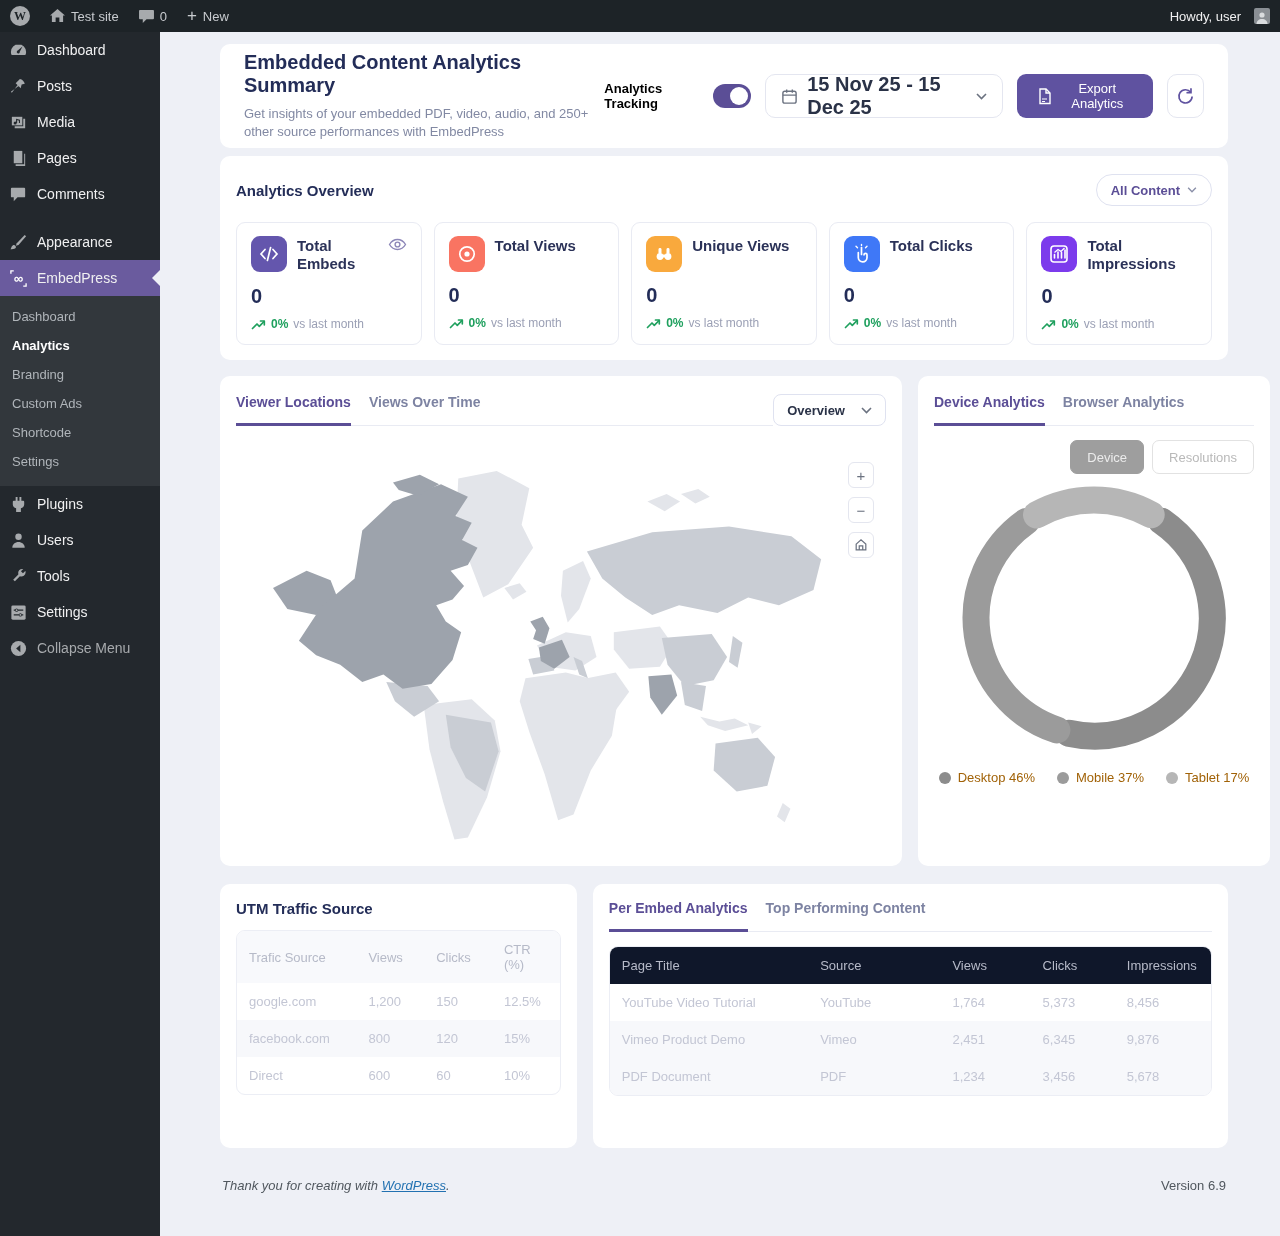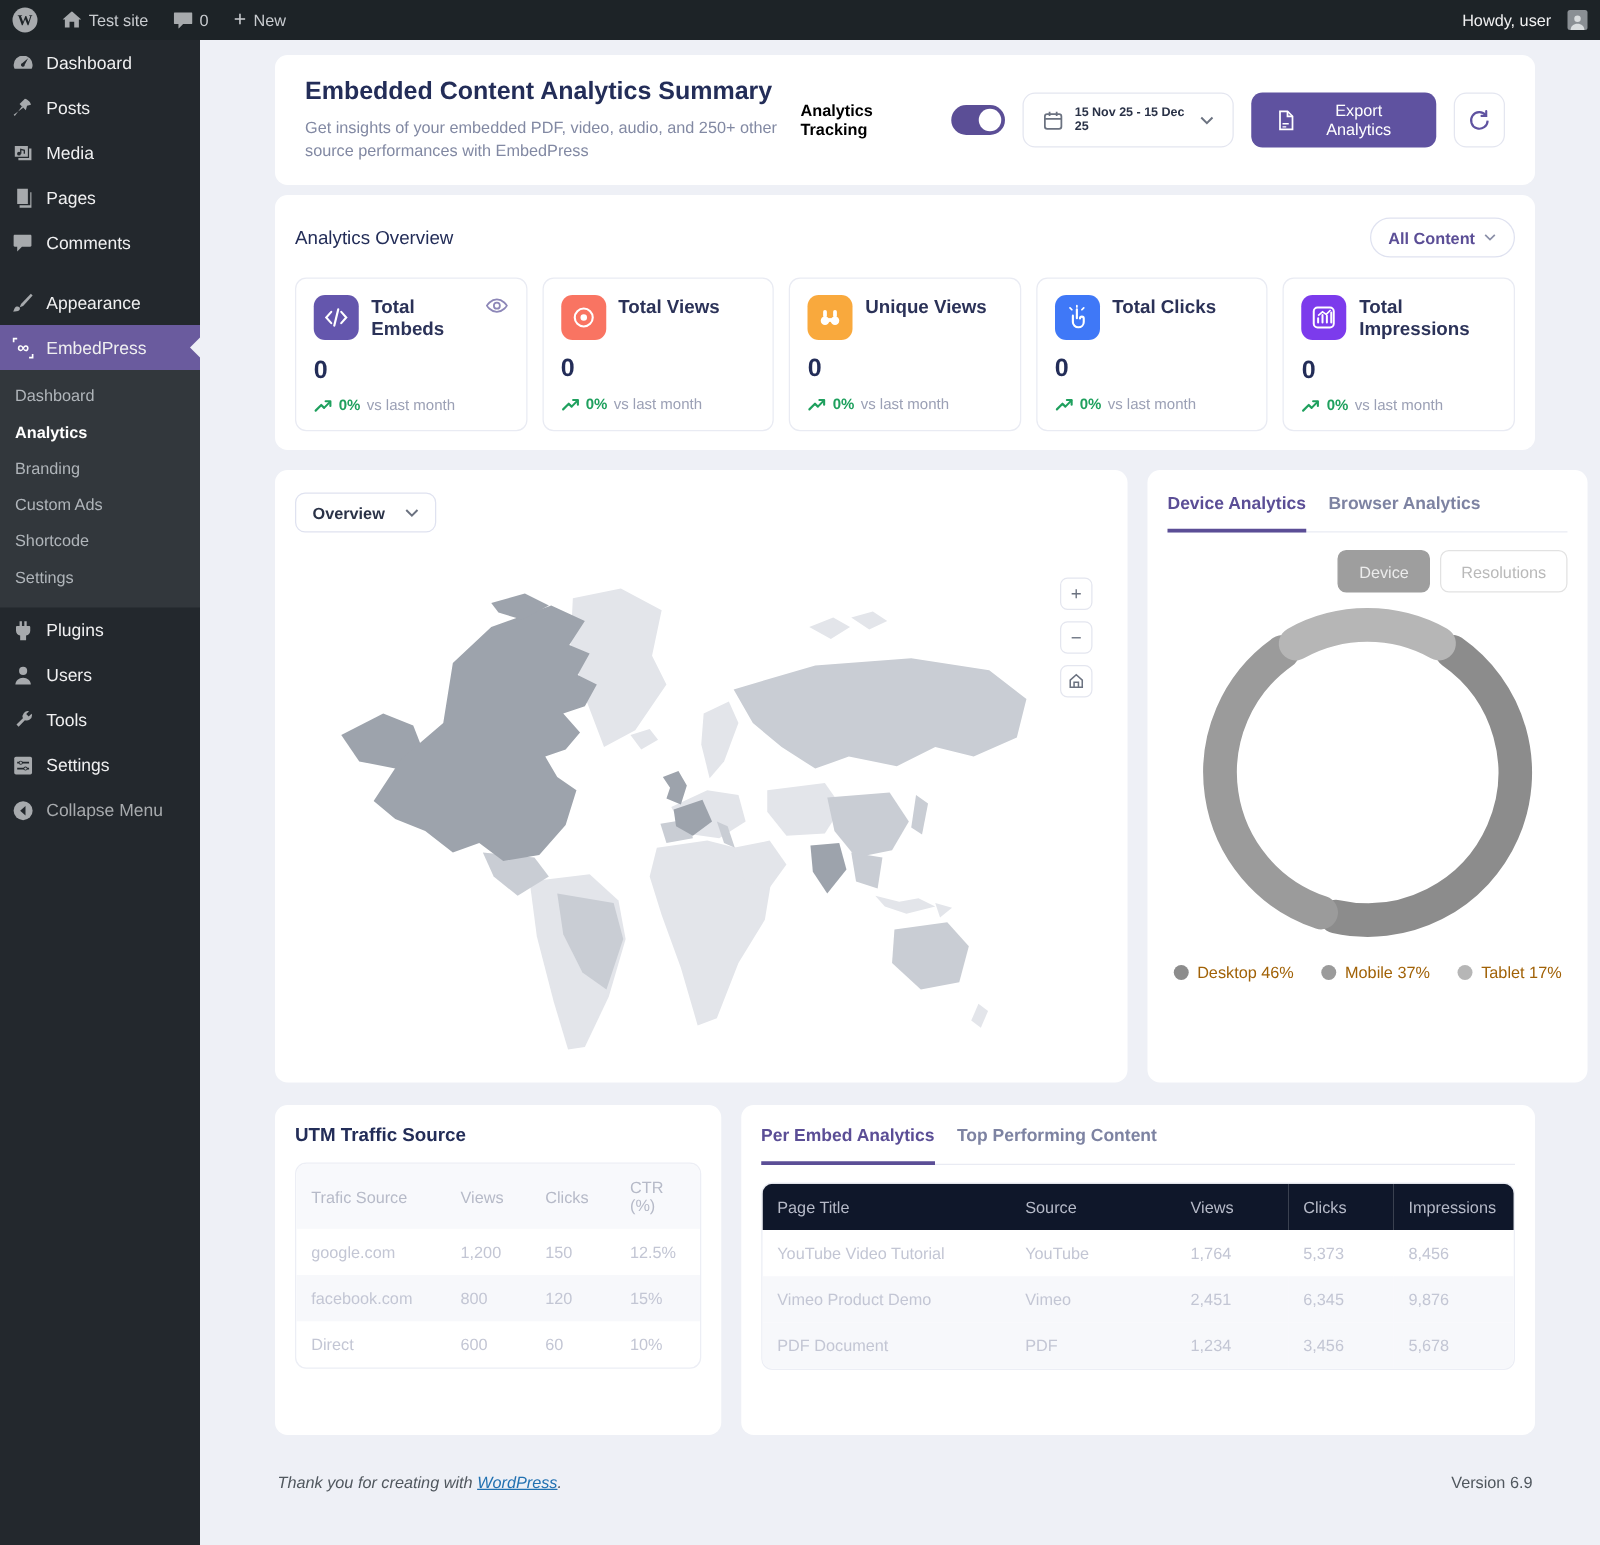--- a/index.html
+++ b/index.html
@@ -41,29 +41,29 @@
   
   .header-card{ display:flex; align-items:center; justify-content:space-between; padding:18px 24px; height:104px; margin-bottom:8px; }
   .hc-title{ font-size:20px; font-weight:bold; color:#232d58; margin-bottom:8px; }
   .hc-desc{ font-size:13px; color:#8289a3; line-height:1.4; max-width:420px; }
   .hc-right{ display:flex; align-items:center; gap:14px; }
   .track-label{ font-size:13px; color:#000000; font-weight:bold; }
   .toggle{ width:46px; height:24px; border-radius:12px; background:#5b4e96; position:relative; cursor:pointer; }
   .toggle .knob{ position:absolute; right:3px; top:3px; width:18px; height:18px; border-radius:50%; background:#fff; }
   .date-pill{ display:flex; align-items:center; gap:9px; height:44px; padding:0 15px; background:#fff;
     border:1px solid #e4e6f0; border-radius:10px; cursor:pointer; }
-  .date-pill .date-text{ font-size:10px; font-weight:bold; color:#2a3247; }
+  .date-pill .date-text{ font-size:20px; font-weight:bold; color:#2a3247; }
   .btn-export{ display:flex; align-items:center; gap:9px; height:44px; padding:0 20px; background:#5f52a0;
     color:#fff; font-size:13px; border:none; border-radius:9px; cursor:pointer; font-family:inherit; }
   .btn-refresh{ width:44px; height:44px; background:#fff; border:1px solid #e4e6f0; border-radius:10px;
     display:flex; align-items:center; justify-content:center; cursor:pointer; color:#5f52a0; }
   
   .overview-card{ padding:18px 16px 22px; margin-bottom:16px; height:204px; }
   .ov-head{ display:flex; align-items:center; justify-content:space-between; margin-bottom:16px; }
-  .ov-title{ font-size:15px; font-weight:normal; color:#232d58; }
+  .ov-title{ font-size:15px; font-weight:bold; color:#232d58; }
   .pill-select{ display:flex; align-items:center; gap:7px; height:32px; padding:0 14px; border:1px solid #dfe2f0;
     border-radius:16px; background:#fff; cursor:pointer; font-size:13px; font-weight:bold; color:#5b4e96; }
   .stat-row{ display:flex; gap:12px; }
   .stat-card{ flex:1; border:1px solid #e9ebf3; border-radius:9px; padding:13px 14px; background:#fff; }
   .stat-top{ display:flex; align-items:flex-start; gap:10px; }
   .stat-ic{ width:36px; height:36px; border-radius:9px; display:inline-flex; align-items:center; justify-content:center; flex:0 0 36px; }
   .stat-label{ font-size:15px; font-weight:bold; color:#2b3258; line-height:1.2; padding-top:1px; }
   .stat-eye{ margin-left:auto; color:#8d87b8; cursor:pointer; display:inline-flex; padding-top:2px;}
   .stat-value{ font-size:20px; font-weight:bold; color:#232d58; margin:12px 0 9px; }
   .stat-delta{ display:flex; align-items:center; gap:5px; font-size:12px; color:#9ba0b5; }
@@ -454,20 +454,24 @@
         <span>vs last month</span>
       </div>
     </div>
       </div>
   </div>
 
   <div class="row2">
 
     <div class="card loc-card">
       <div class="loc-head">
+        <div class="tabs">
+          <div class="tab active">Viewer Locations</div>
+          <div class="tab">Views Over Time</div>
+        </div>
         <div class="overview-select">
           <span>Overview</span>
           <span>
             <svg width="11" height="7" viewBox="0 0 11 7" fill="none" stroke="#6b7280" stroke-width="1.6">
                 <path d="M1 1l4.5 4.5L10 1"></path>
               </svg>
           </span>
         </div>
       </div>
       <div class="map-wrap">

